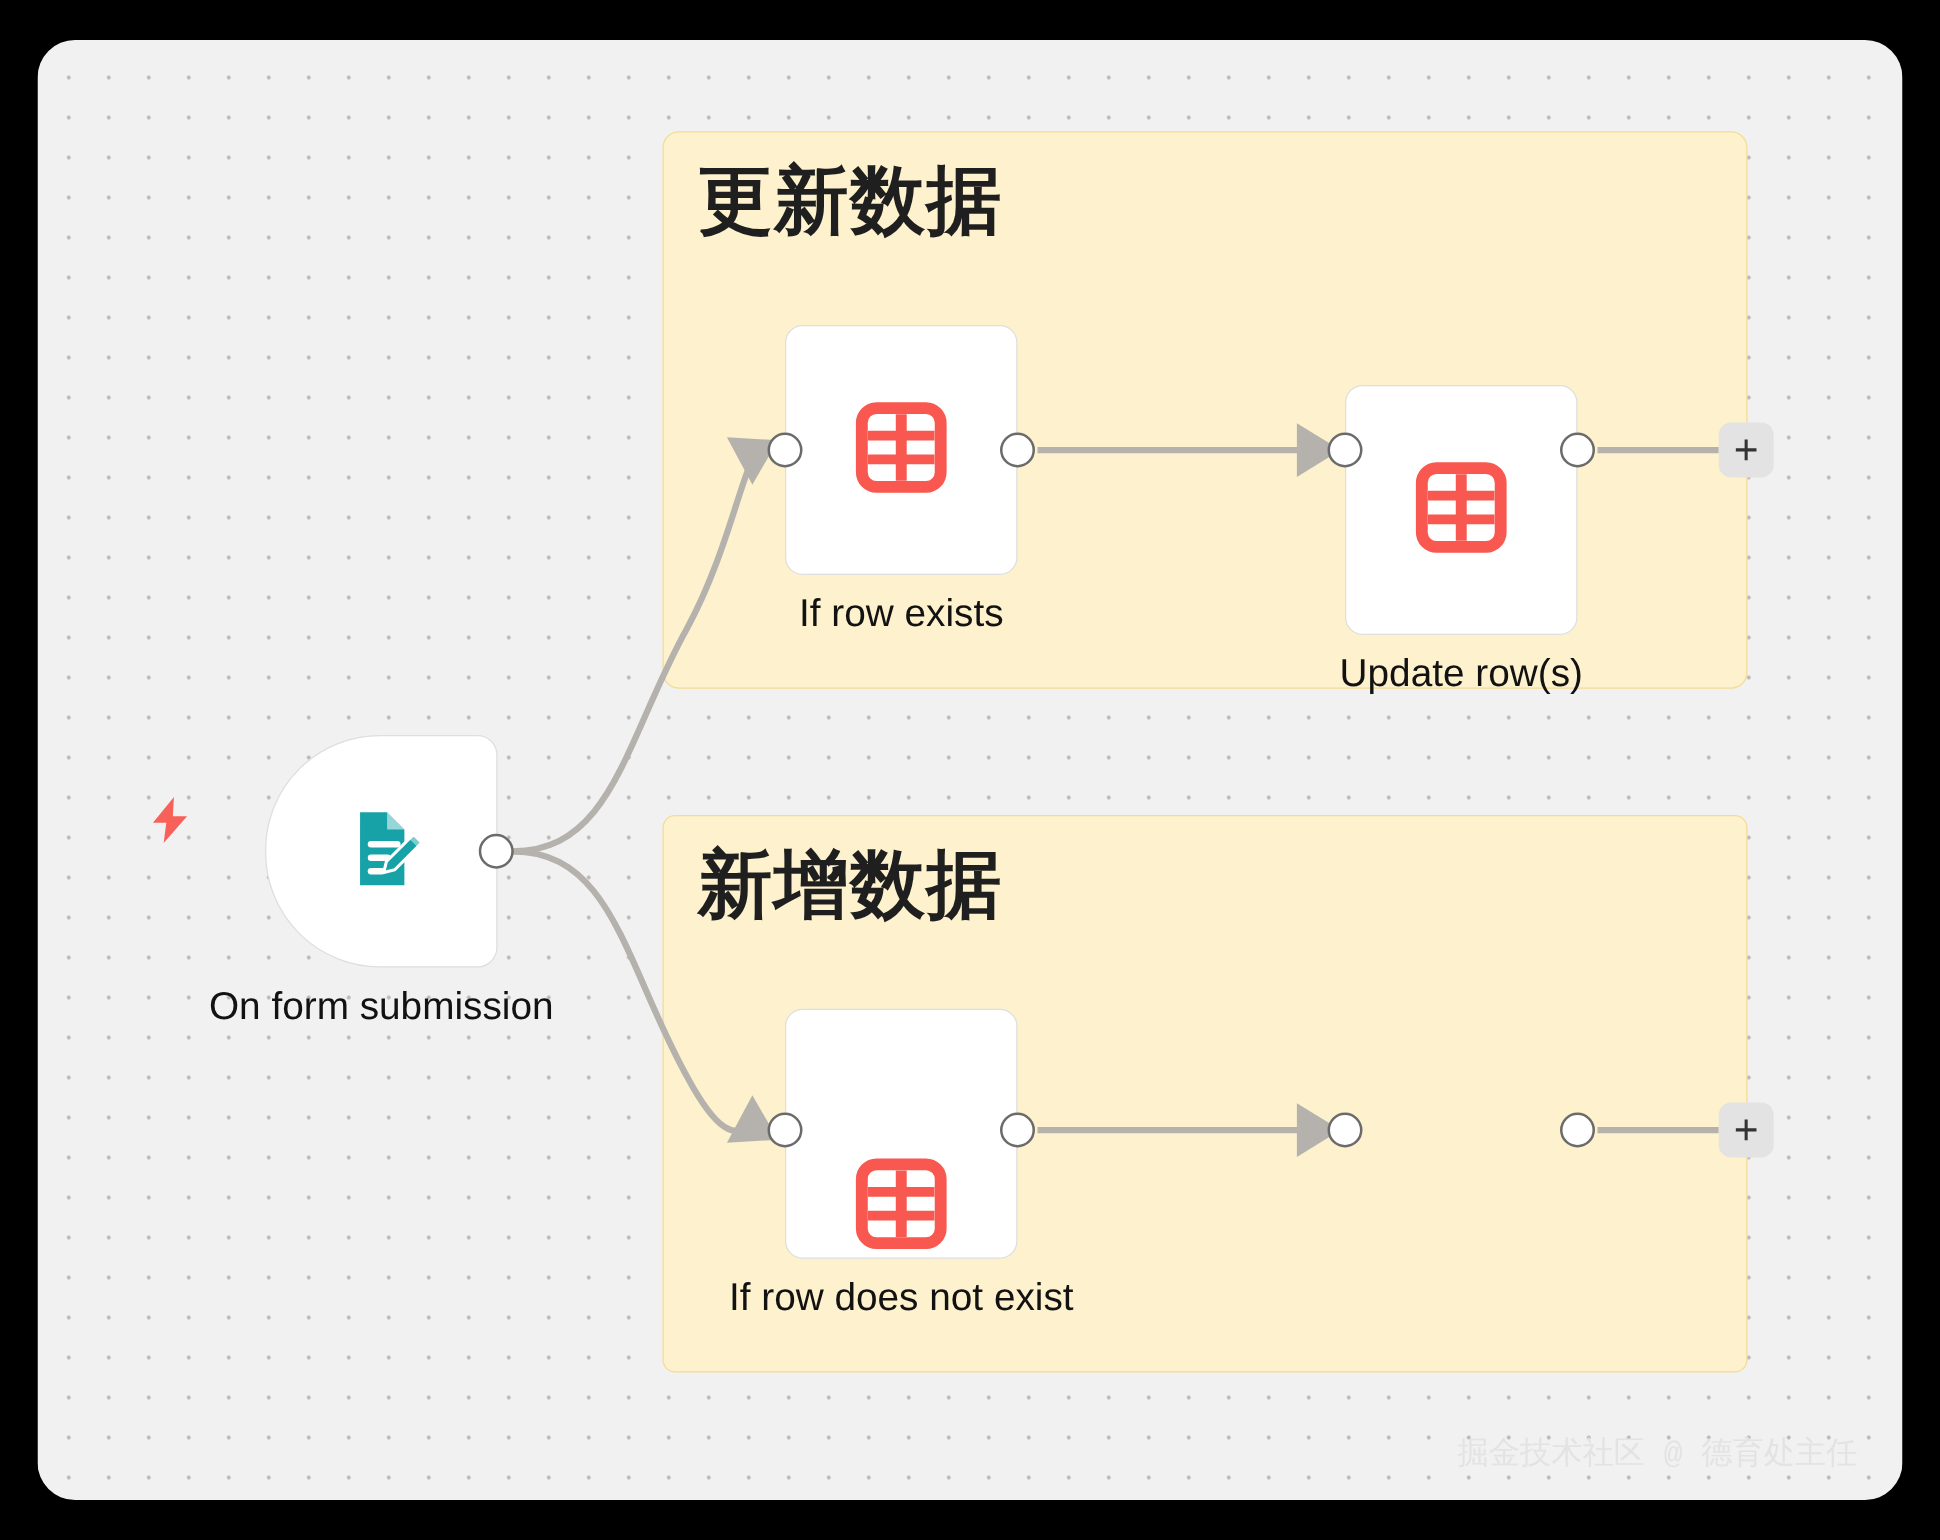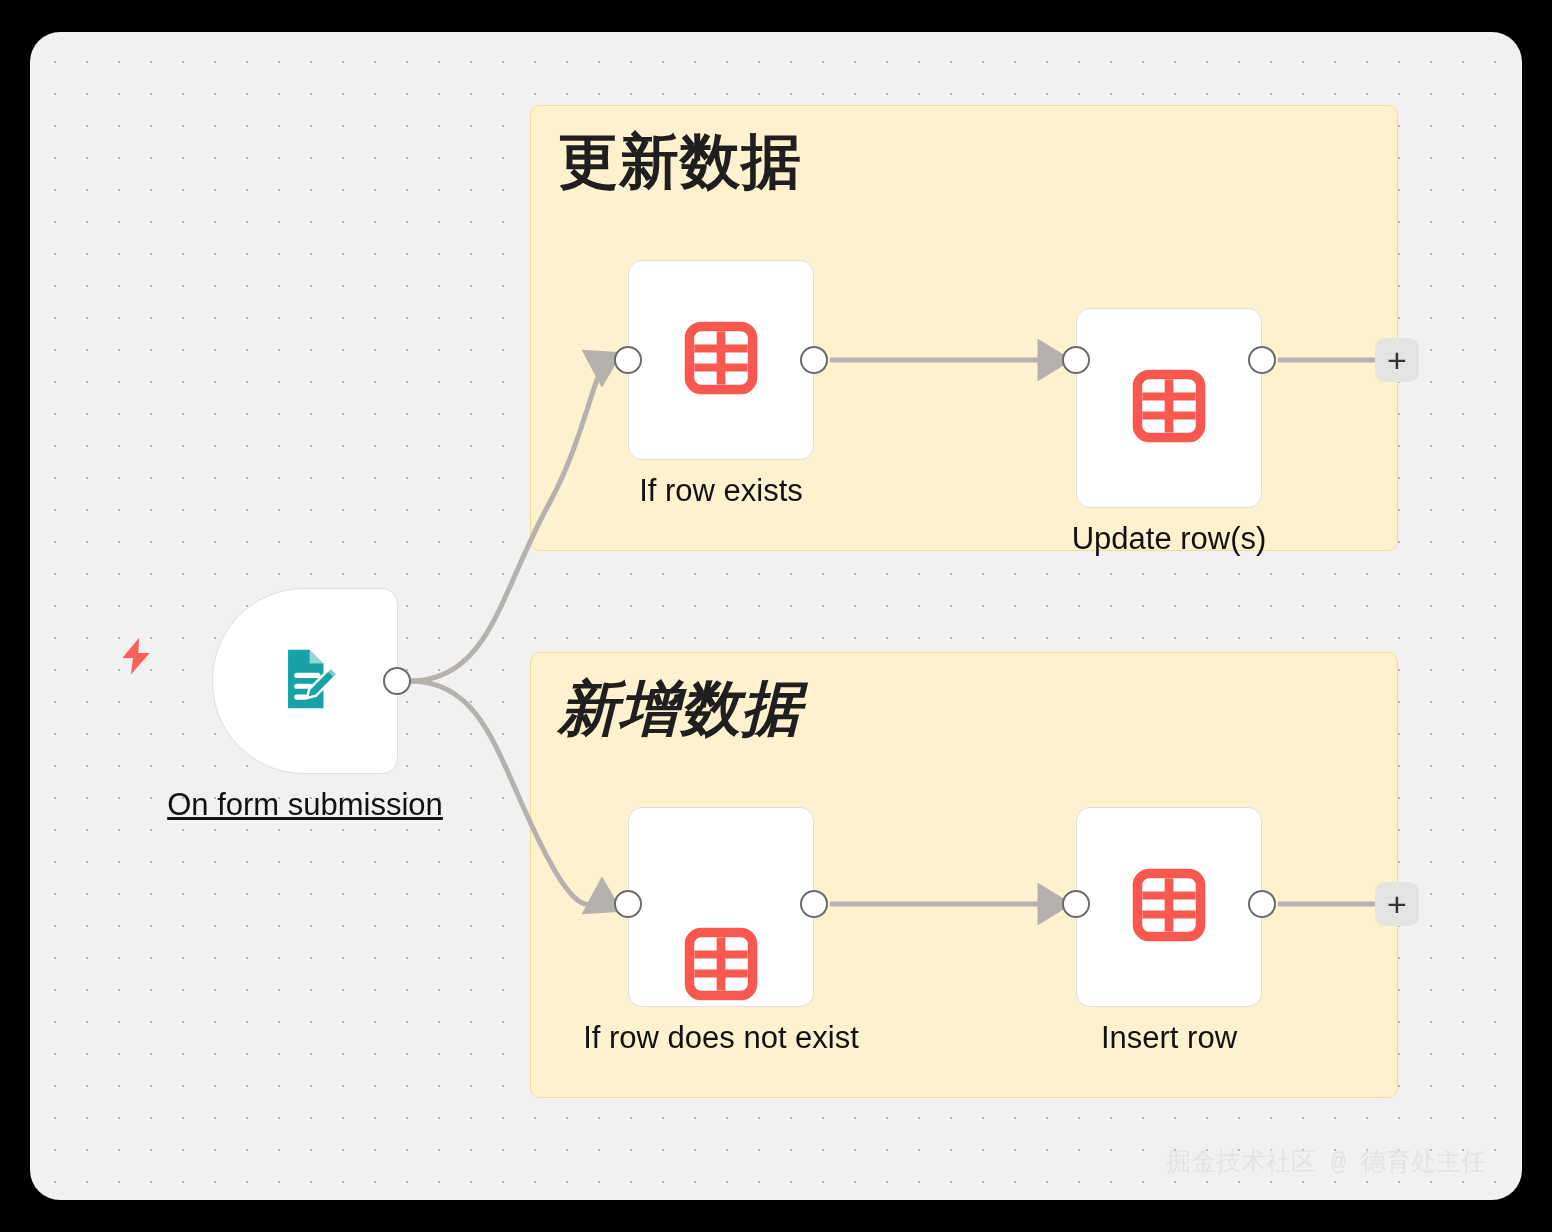--- a/index.html
+++ b/index.html
@@ -40,22 +40,22 @@
   }
 
   
   .sticky {
     position: absolute;
     background: #fdf2cd;
     border: 1.5px solid #f4dc94;
     border-radius: 10px;
     box-sizing: border-box;
   }
-  #sticky-update { left: 500px; top: 73px;  width: 868px; height: 446px; }
-  #sticky-insert { left: 500px; top: 620px; width: 868px; height: 446px; font-style: italic; }
+  #sticky-update { left: 500px; top: 73px;  width: 868px; height: 446px; border-radius: 13px; }
+  #sticky-insert { left: 500px; top: 620px; width: 868px; height: 446px; }
 
   .sticky-title {
     position: absolute;
     left: 27px;
     top: 18px;
     font-size: 60px;
     font-weight: 700;
     color: #1f1f1f;
     letter-spacing: 1px;
     line-height: 1.25;
@@ -94,21 +94,21 @@
     width: 186px;
     height: 186px;
     background: #ffffff;
     border: 1px solid #dedede;
     border-radius: 92px 16px 16px 92px;
     box-sizing: border-box;
     display: flex;
     align-items: center;
     justify-content: center;
   }
-  .node-trigger .node-label { top: 198px; text-decoration: underline; }
+  .node-trigger .node-label { top: 198px; }
 
   
   #node-if-row-exists      { left: 598px; top: 228px; }
   #node-update-rows        { left: 1046px; top: 228px; margin-top: 48px; }
   #node-if-row-not-exists  { left: 598px; top: 775px; align-items: flex-end; }
   #node-insert-row         { left: 1046px; top: 775px; }
 
   
   .endpoint {
     position: absolute;
@@ -249,30 +249,19 @@
         <line x1="20" y1="6" x2="20" y2="34" stroke="#f8584f" stroke-width="4.6"></line>
         <line x1="6" y1="15" x2="34" y2="15" stroke="#f8584f" stroke-width="4.2"></line>
         <line x1="6" y1="25" x2="34" y2="25" stroke="#f8584f" stroke-width="4.2"></line>
       </svg>
     </span>
     <div class="node-label">If row does not exist</div>
   </div>
   <div class="endpoint" style="left:584px; top:858px;"></div>
   <div class="endpoint" style="left:770px; top:858px;"></div>
 
-  <div class="node" id="node-insert-row">
-    <span>
-      <svg viewBox="0 0 40 40" width="76" height="76" aria-hidden="true">
-        <rect x="3.4" y="3.4" width="33.2" height="33.2" rx="6.2" fill="none" stroke="#f8584f" stroke-width="5"></rect>
-        <line x1="20" y1="6" x2="20" y2="34" stroke="#f8584f" stroke-width="4.6"></line>
-        <line x1="6" y1="15" x2="34" y2="15" stroke="#f8584f" stroke-width="4.2"></line>
-        <line x1="6" y1="25" x2="34" y2="25" stroke="#f8584f" stroke-width="4.2"></line>
-      </svg>
-    </span>
-    <div class="node-label">Insert row</div>
-  </div>
   <div class="endpoint" style="left:1032px; top:858px;"></div>
   <div class="endpoint" style="left:1218px; top:858px;"></div>
   <div class="plus-btn" style="left:1345px; top:850px;">+</div>
 
   <div id="watermark">掘金技术社区 @ 德育处主任</div>
 
 </div>
 
 </body></html>

